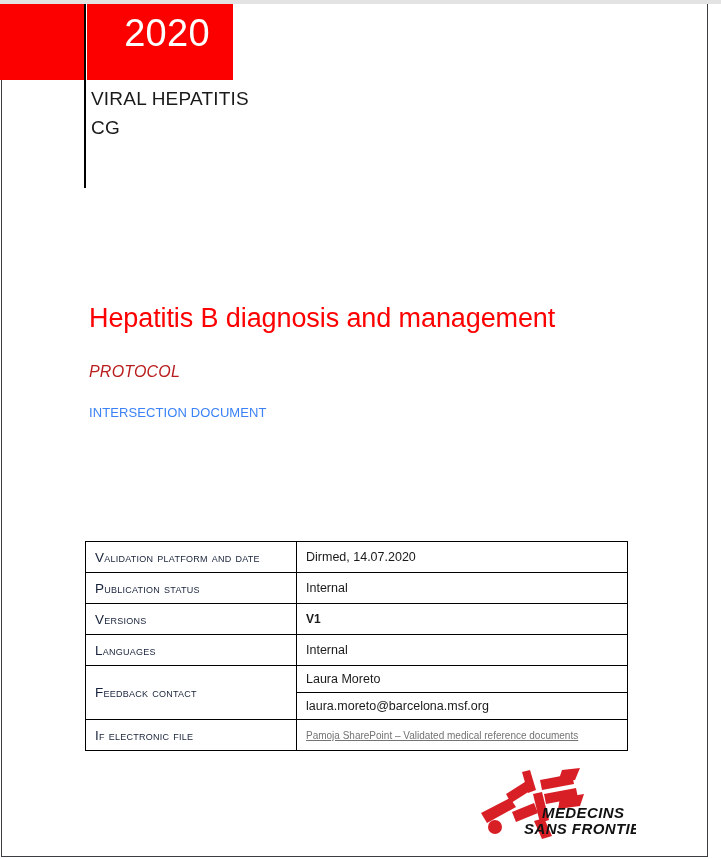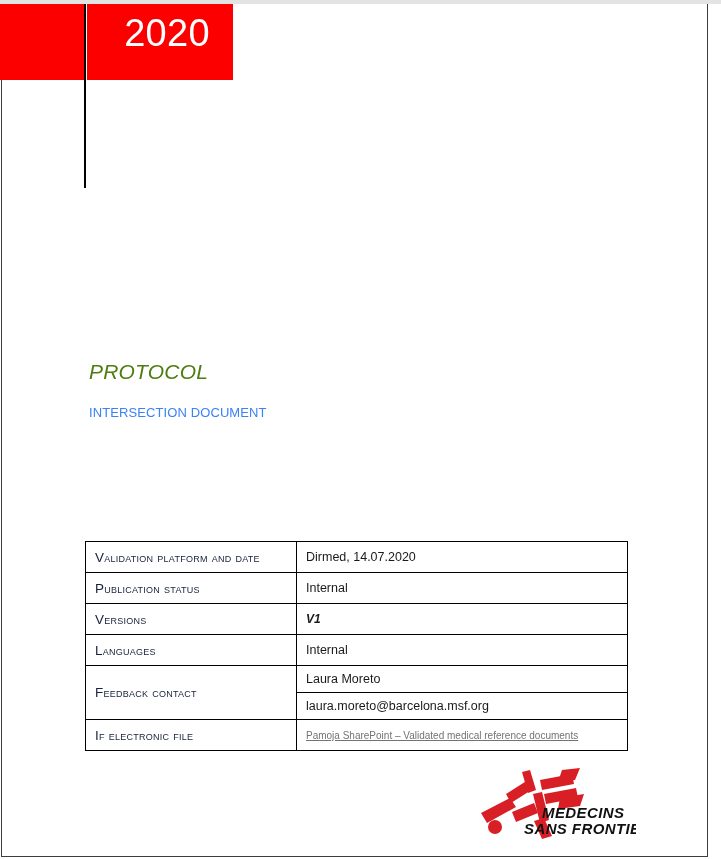--- a/index.html
+++ b/index.html
@@ -97,22 +97,22 @@
     color: #fe0000;
     font-size: 27px;
     line-height: 34px;
     letter-spacing: -0.1px;
     white-space: nowrap;
   }
   .doc-kind {
     position: absolute;
     left: 89px;
     top: 358px;
-    color: #4d7c0f;
-    font-size: 21px;
+    color: #b91c1c;
+    font-size: 16px;
     font-style: italic;
     line-height: 27px;
     letter-spacing: 0.2px;
   }
   .doc-scope {
     position: absolute;
     left: 89px;
     top: 404px;
     color: #3b82f6;
     font-size: 13px;
@@ -143,21 +143,20 @@
     font-size: 13.5px;
     letter-spacing: 0.25px;
     color: #16213a;
   }
   .meta-table td.value {
     height: 30px;
     font-size: 12.5px;
     color: #1a1a1a;
   }
   .meta-table td.value.italic {
-    font-style: italic;
     font-weight: bold;
     font-size: 12px;
     margin-left: 23px;
   }
   .meta-table td.label.tall {
     height: 52px;
   }
   .meta-table td.value.half {
     height: 26px;
   }
@@ -184,21 +183,23 @@
 
 <div class="page">
 
   <div class="top-strip"></div>
   <div class="page-frame"></div>
 
   <div class="banner-red-left"></div>
   <div class="banner-red-right"></div>
   <div class="banner-rule"></div>
   <div class="banner-year">2020</div>
-
+  <div class="banner-subtitle">VIRAL HEPATITIS CG</div>
+
+  <div class="doc-title">Hepatitis B diagnosis and management</div>
   <div class="doc-kind">PROTOCOL</div>
   <div class="doc-scope">INTERSECTION DOCUMENT</div>
 
   <table class="meta-table">
     <tbody>
       <tr>
         <td class="label">Validation platform and date</td>
         <td class="value">Dirmed, 14.07.2020</td>
       </tr>
       <tr>

